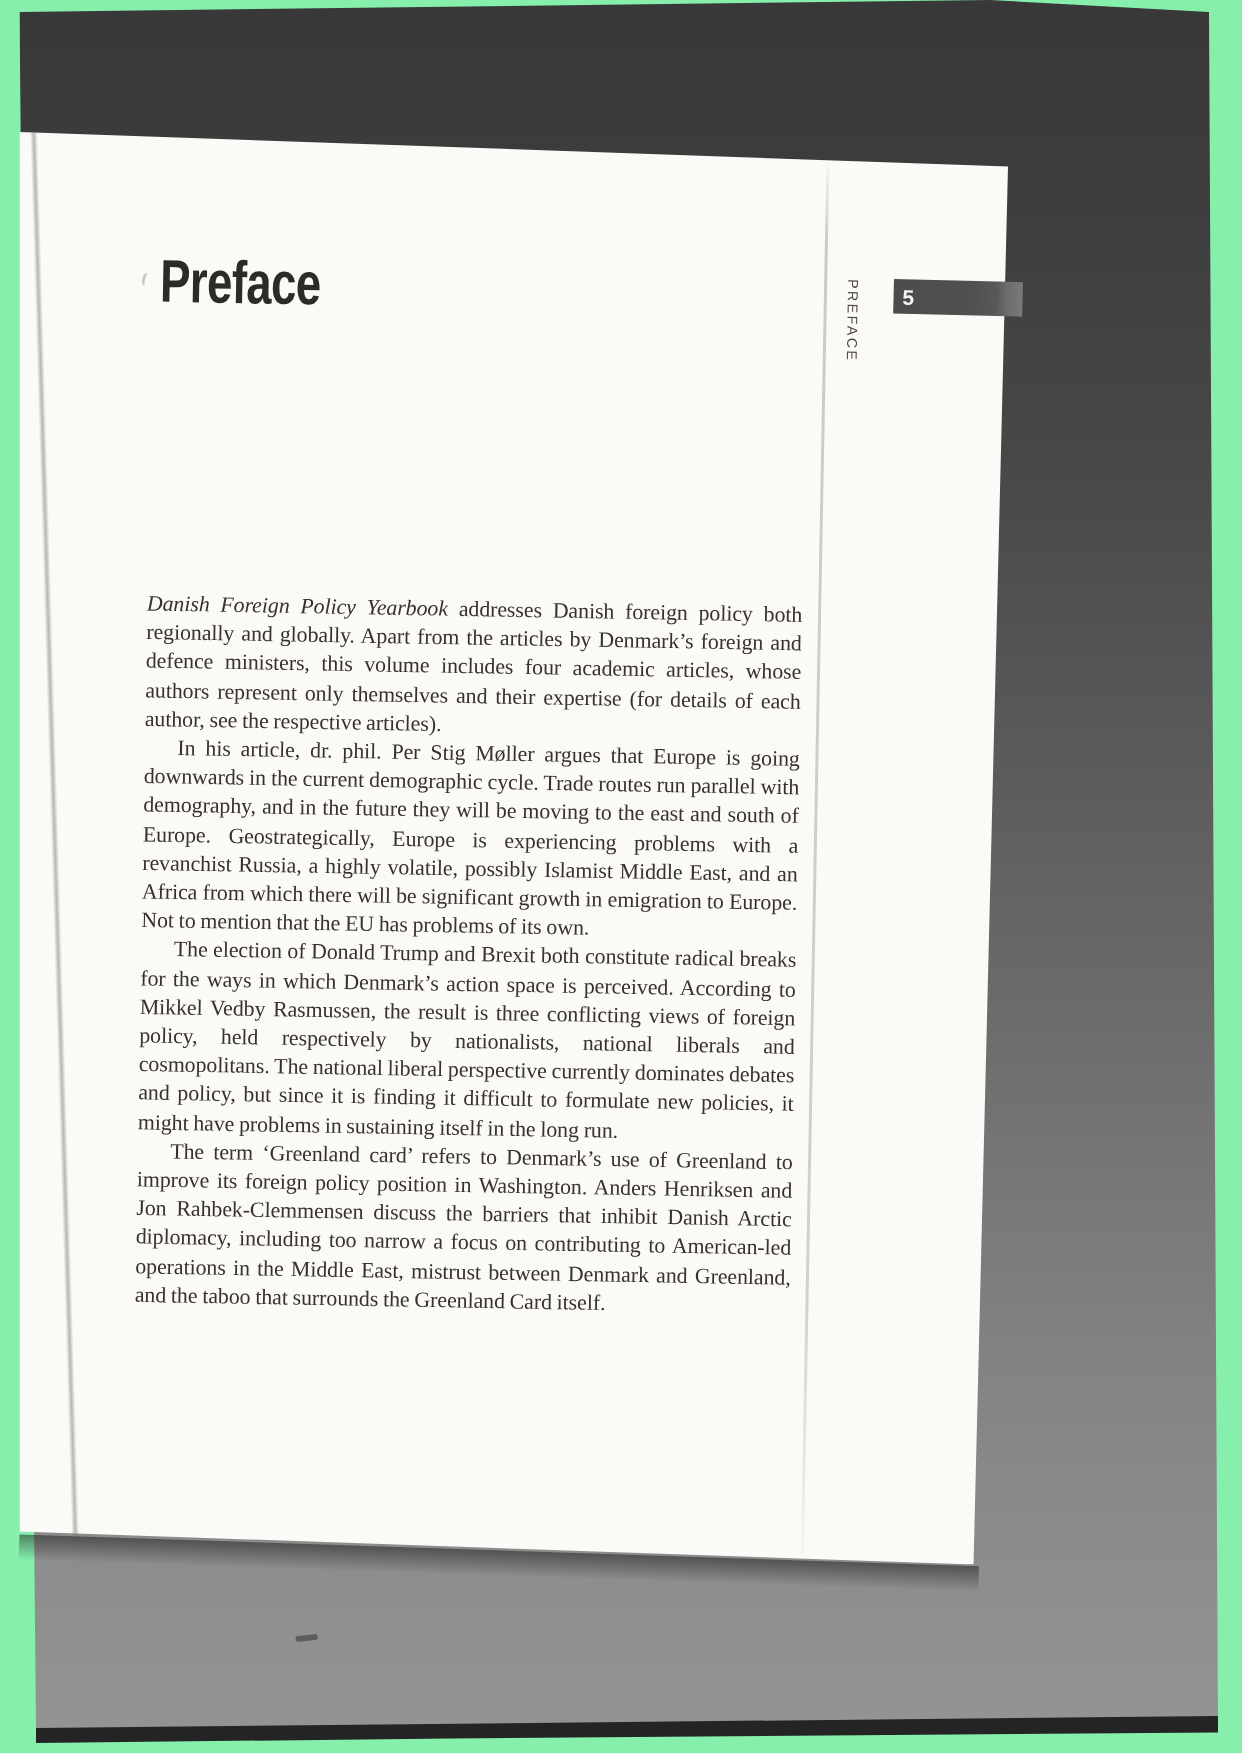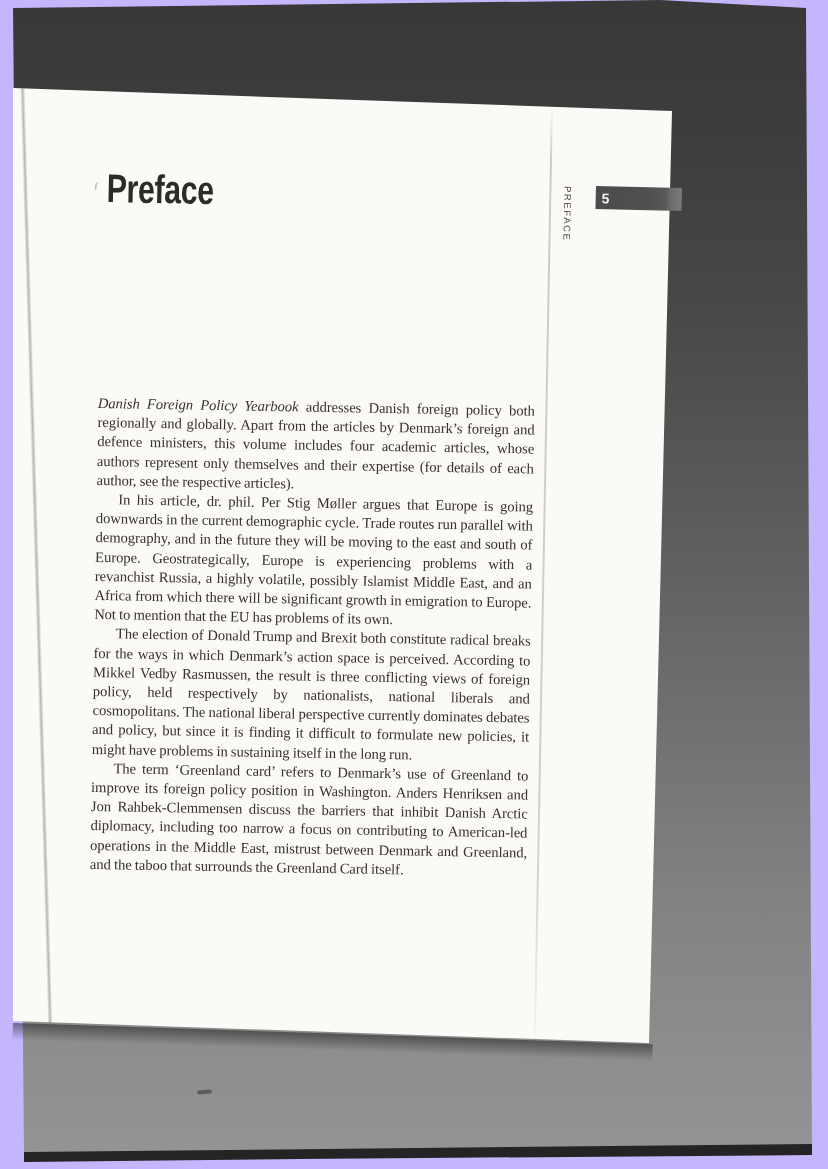--- a/index.html
+++ b/index.html
@@ -1,20 +1,20 @@
 <!DOCTYPE html>
 <html><head>
 <meta charset="utf-8">
 <style>
   html, body { margin: 0; padding: 0; background: #ffffff; }
   .canvas {
     position: relative;
     width: 828px;
     height: 1169px;
-    background: #c4b5fd;
+    background: #86efac;
     overflow: hidden;
     font-family: "Liberation Serif", serif;
   }
 
   
   .backdrop {
     position: absolute;
     left: 0; top: 0; width: 828px; height: 1169px;
     clip-path: polygon(13px 8px, 660px 0px, 806px 8px, 812px 1150px, 24px 1152px);
     background: linear-gradient(180deg,

